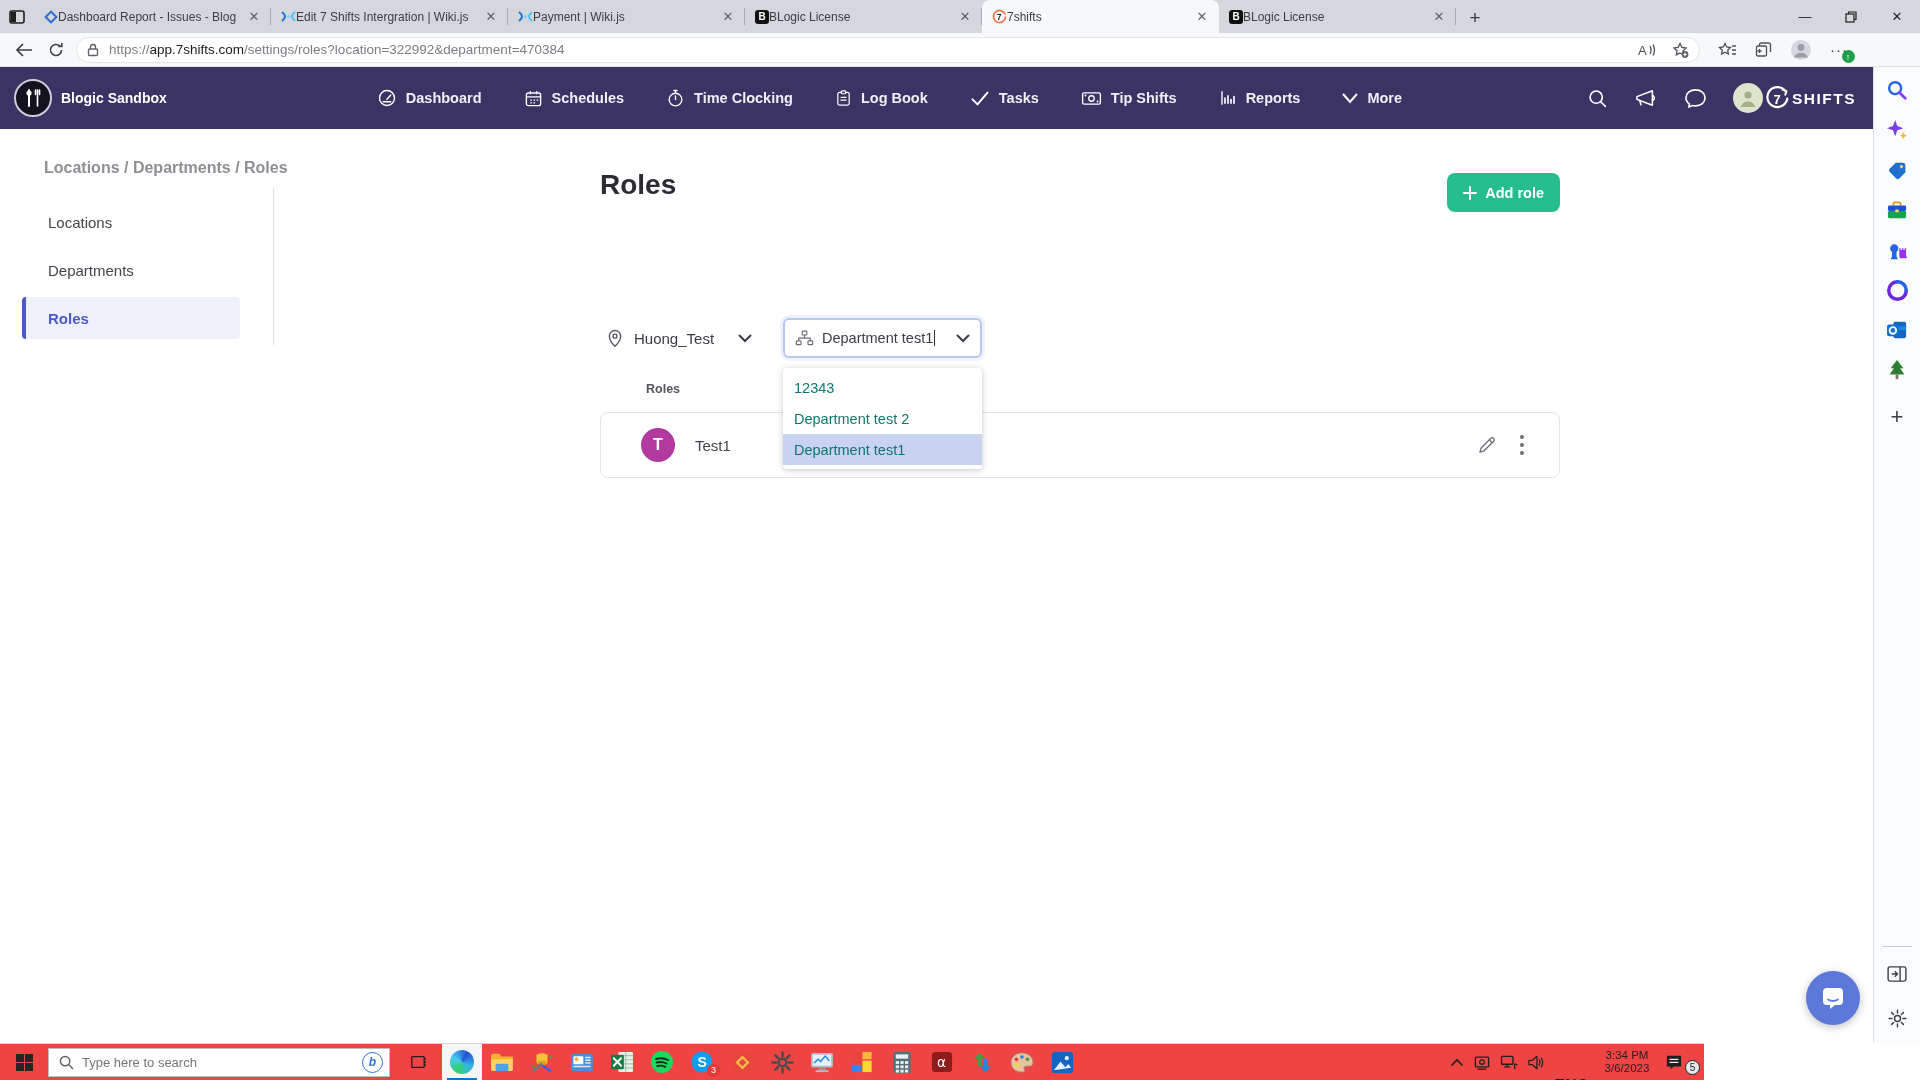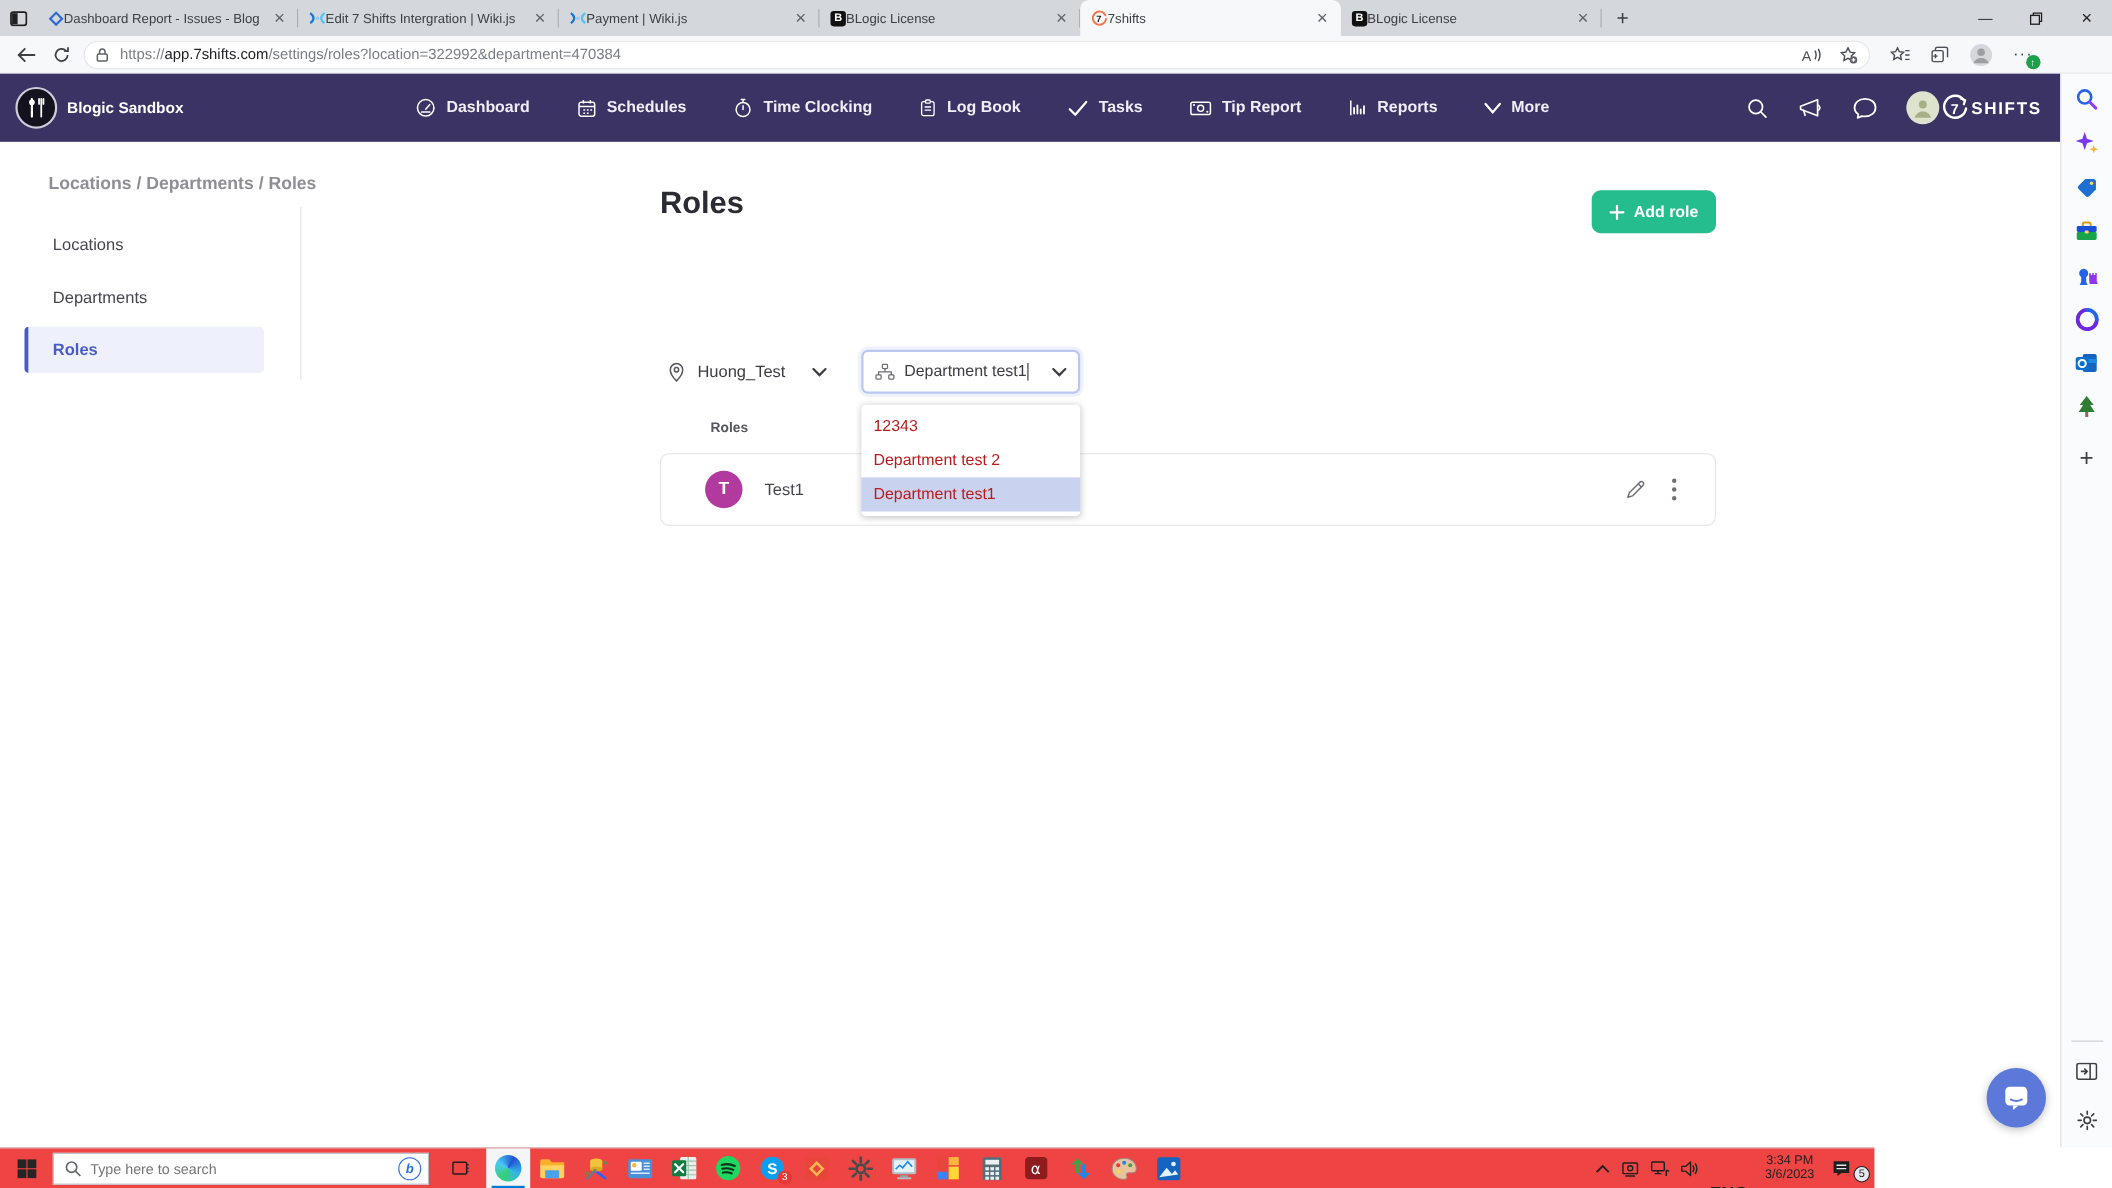--- a/index.html
+++ b/index.html
@@ -56,21 +56,21 @@
   .banner{position:absolute;left:0;top:116px;width:960px;height:50px;background:#edf7fa;border-radius:8px;display:flex;align-items:center;padding:0 12px 0 14px;}
   .bannertext{font-size:14.5px;color:#45454c;margin-left:10px;}
   .contactbtn{margin-left:auto;height:37px;padding:0 15px;background:#fff;border:1px solid #c9c9cf;border-radius:8px;font-size:14px;font-weight:600;color:#3c3c44;}
   .filters{position:absolute;left:0;top:189px;height:40px;display:flex;align-items:center;}
   .locfilter{display:flex;align-items:center;gap:10px;padding:0 6px;color:#3c3c44;font-size:15px;}
   .combo{position:absolute;left:183px;top:0;width:199px;height:40px;background:#fff;border:2px solid #b9c7f0;border-radius:6px;display:flex;align-items:center;padding:0 10px;box-shadow:0 0 0 3px #eef2fd;}
   .comboval{font-size:14.5px;color:#3c3c44;margin-left:8px;}
   .caret{width:1px;height:16px;background:#333;margin-left:1px;}
   .combo .chev{margin-left:auto;}
   .menu{position:absolute;left:183px;top:50px;width:199px;background:#fff;border-radius:4px;box-shadow:0 1px 6px rgba(40,40,60,.25);padding:4px 0;z-index:30;}
-  .opt{height:31px;display:flex;align-items:center;padding:0 11px;font-size:14.5px;color:#b91c1c;}
+  .opt{height:31px;display:flex;align-items:center;padding:0 11px;font-size:14.5px;color:#0f766e;}
   .opt.selected{background:#c9d3ef;}
   .tablehdr{position:absolute;left:46px;top:253px;font-size:12.5px;font-weight:700;color:#55555d;}
   .rolecard{position:absolute;left:0;top:283px;width:960px;height:66px;border:1px solid #e4e4e8;border-radius:8px;background:#fff;display:flex;align-items:center;}
   .roleavatar{width:34px;height:34px;border-radius:50%;background:#b23a9e;color:#fff;font-size:16px;font-weight:700;display:flex;align-items:center;justify-content:center;margin-left:40px;}
   .rolename{font-size:15px;color:#45454c;margin-left:20px;}
   .rowicons{margin-left:auto;display:flex;align-items:center;gap:22px;margin-right:34px;color:#6f6f77;}
   .intercom{position:absolute;left:1806px;top:842px;width:54px;height:54px;border-radius:50%;background:#5c79d9;display:flex;align-items:center;justify-content:center;box-shadow:0 2px 8px rgba(0,0,0,.25);}
 
   
   .edgebar{position:absolute;right:0;top:67px;width:47px;height:976px;background:#fafbfc;border-left:1px solid #dcdee2;}
@@ -283,21 +283,21 @@
           <path d="M3 11 L9 17 L21 3" fill="none" stroke="#fff" stroke-width="2.4" stroke-linecap="round" stroke-linejoin="round"></path>
         </svg>
       <span>Tasks</span>
     </div>
     <div class="item">
       <svg width="21" height="17" viewBox="0 0 26 20">
           <rect x="2" y="3" width="22" height="14" rx="2" fill="none" stroke="#fff" stroke-width="1.7"></rect>
           <circle cx="13" cy="10" r="3.4" fill="none" stroke="#fff" stroke-width="1.6"></circle>
           <path d="M5.5 6.2v.01M20.5 13.8v.01" stroke="#fff" stroke-width="2.4" stroke-linecap="round"></path>
         </svg>
-      <span>Tip Report</span>
+      <span>Tip Shifts</span>
     </div>
     <div class="item">
       <svg width="18" height="18" viewBox="0 0 24 24">
           <path d="M4 3v18" stroke="#fff" stroke-width="1.8"></path>
           <path d="M8 19v-7M12 19v-10M16 19v-5M20 19v-9" stroke="#fff" stroke-width="2.2" stroke-linecap="round"></path>
         </svg>
       <span>Reports</span>
     </div>
     <div class="item">
       <svg width="16" height="11" viewBox="0 0 16 11">

